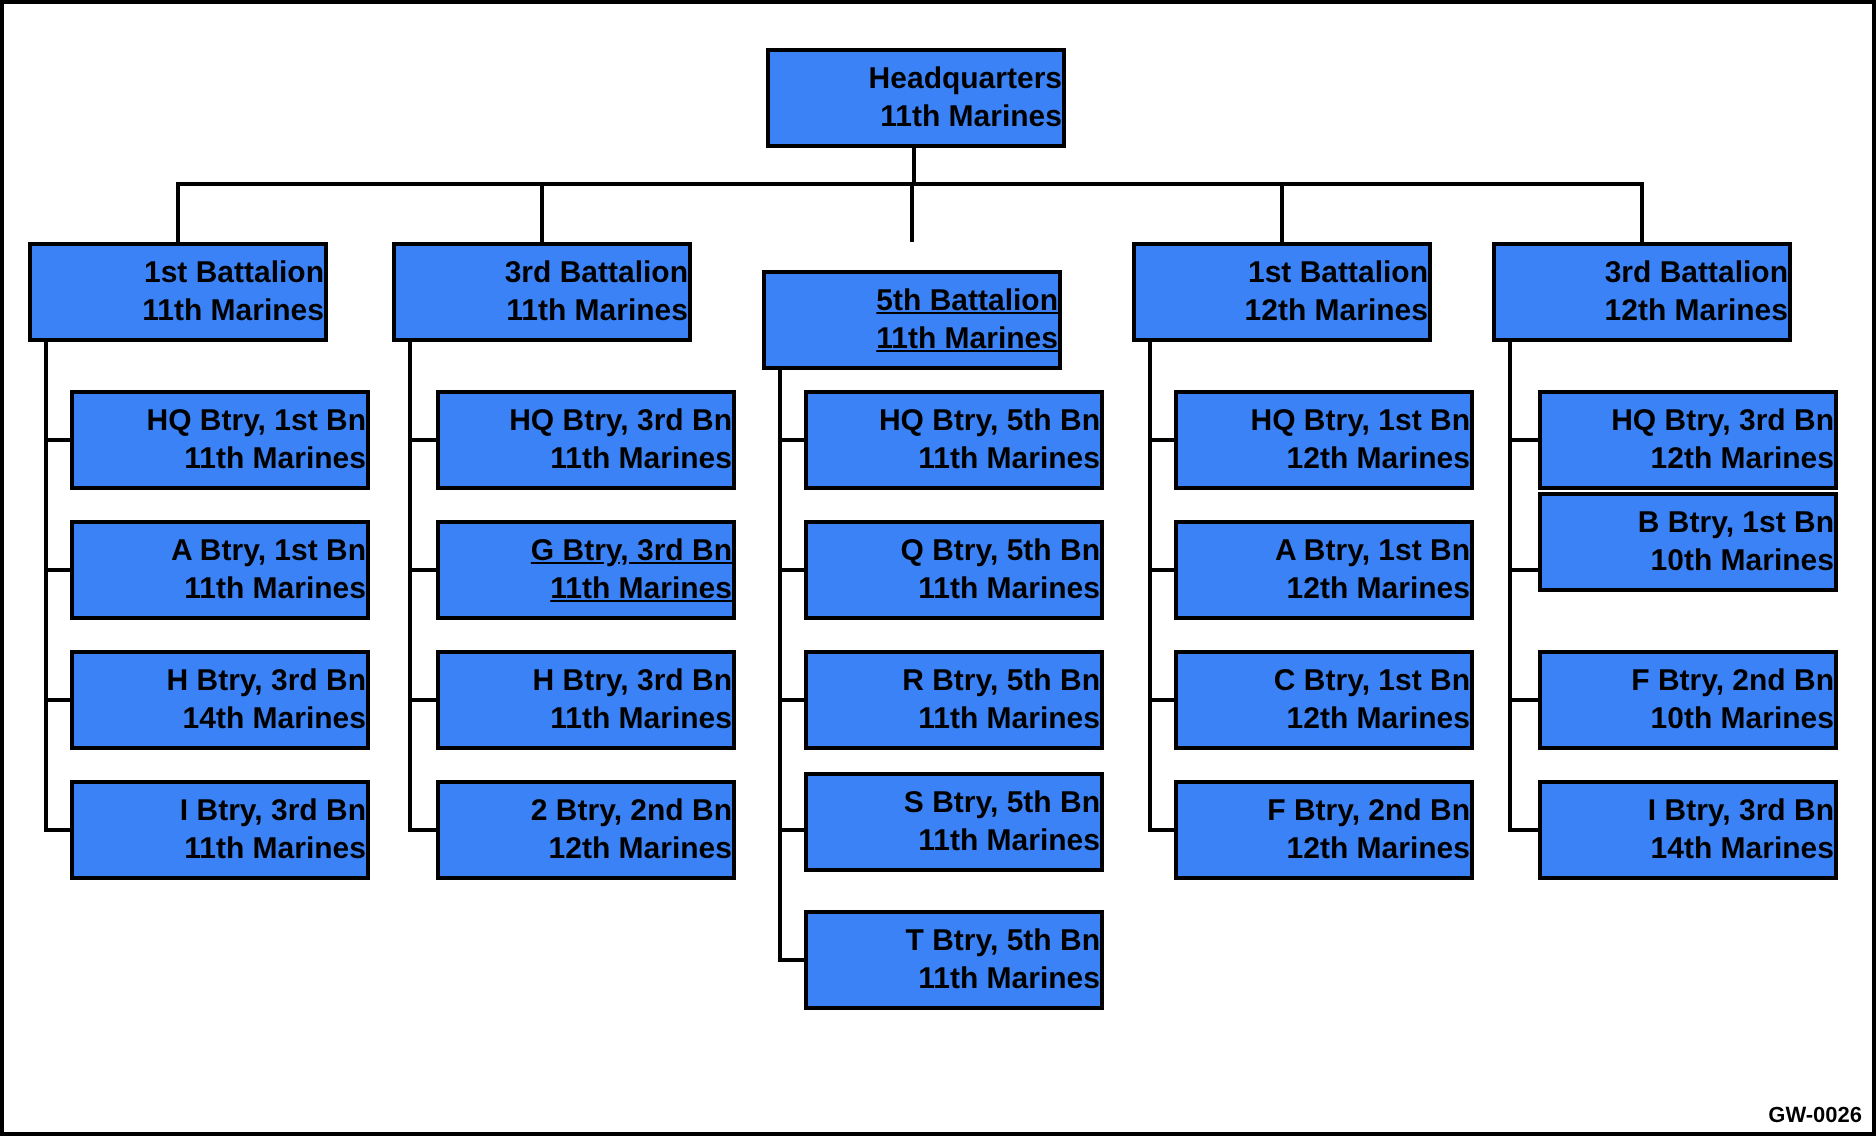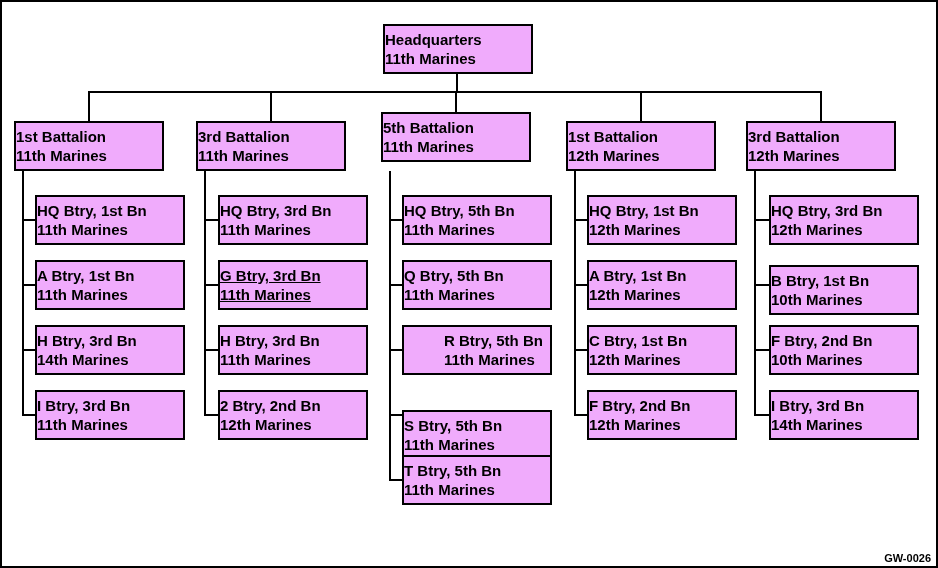--- a/index.html
+++ b/index.html
@@ -4,22 +4,22 @@
 <style>
   html,body { margin:0; padding:0; background:#fff; }
   .canvas {
     position:relative; width:938px; height:568px;
     box-sizing:border-box; border:2px solid #000; background:#ffffff;
     font-family:"Liberation Sans", sans-serif; color:#000;
     overflow:hidden;
   }
   .box {
     position:absolute; width:150px; height:50px;
-    box-sizing:border-box; border:2px solid #000; background:#f0abfc;
-    display:flex; flex-direction:column; justify-content:center; align-items:flex-start;
+    box-sizing:border-box; border:2px solid #000; background:#3b82f6;
+    display:flex; flex-direction:column; justify-content:center; align-items:flex-end;
     font-weight:bold; font-size:15px; line-height:19px; text-align:center;
     white-space:nowrap;
   }
   .h-line { position:absolute; height:2px; background:#000; }
   .v-line { position:absolute; width:2px; background:#000; }
   .fig-label {
     position:absolute; right:5px; bottom:2px;
     font-size:11px; font-weight:bold; letter-spacing:0;
   }
 </style>
@@ -74,21 +74,21 @@
   </div>
 
   <div class="box" style="left:12px;top:119px;">
     <div>1st Battalion</div>
     <div>11th Marines</div>
   </div>
   <div class="box" style="left:194px;top:119px;">
     <div>3rd Battalion</div>
     <div>11th Marines</div>
   </div>
-  <div class="box" style="left:379px;top:110px;">
+  <div class="box" style="left:379px;top:133px;text-decoration:underline;">
     <div>5th Battalion</div>
     <div>11th Marines</div>
   </div>
   <div class="box" style="left:564px;top:119px;">
     <div>1st Battalion</div>
     <div>12th Marines</div>
   </div>
   <div class="box" style="left:744px;top:119px;">
     <div>3rd Battalion</div>
     <div>12th Marines</div>
@@ -133,21 +133,21 @@
     <div>11th Marines</div>
   </div>
   <div class="box" style="left:400px;top:258px;">
     <div>Q Btry, 5th Bn</div>
     <div>11th Marines</div>
   </div>
   <div class="box" style="left:400px;top:323px;padding-left:40px;">
     <div>R Btry, 5th Bn</div>
     <div>11th Marines</div>
   </div>
-  <div class="box" style="left:400px;top:408px;">
+  <div class="box" style="left:400px;top:384px;">
     <div>S Btry, 5th Bn</div>
     <div>11th Marines</div>
   </div>
   <div class="box" style="left:400px;top:453px;">
     <div>T Btry, 5th Bn</div>
     <div>11th Marines</div>
   </div>
 
   <div class="box" style="left:585px;top:193px;">
     <div>HQ Btry, 1st Bn</div>
@@ -163,21 +163,21 @@
   </div>
   <div class="box" style="left:585px;top:388px;">
     <div>F Btry, 2nd Bn</div>
     <div>12th Marines</div>
   </div>
 
   <div class="box" style="left:767px;top:193px;">
     <div>HQ Btry, 3rd Bn</div>
     <div>12th Marines</div>
   </div>
-  <div class="box" style="left:767px;top:263px;">
+  <div class="box" style="left:767px;top:244px;">
     <div>B Btry, 1st Bn</div>
     <div>10th Marines</div>
   </div>
   <div class="box" style="left:767px;top:323px;">
     <div>F Btry, 2nd Bn</div>
     <div>10th Marines</div>
   </div>
   <div class="box" style="left:767px;top:388px;">
     <div>I Btry, 3rd Bn</div>
     <div>14th Marines</div>

